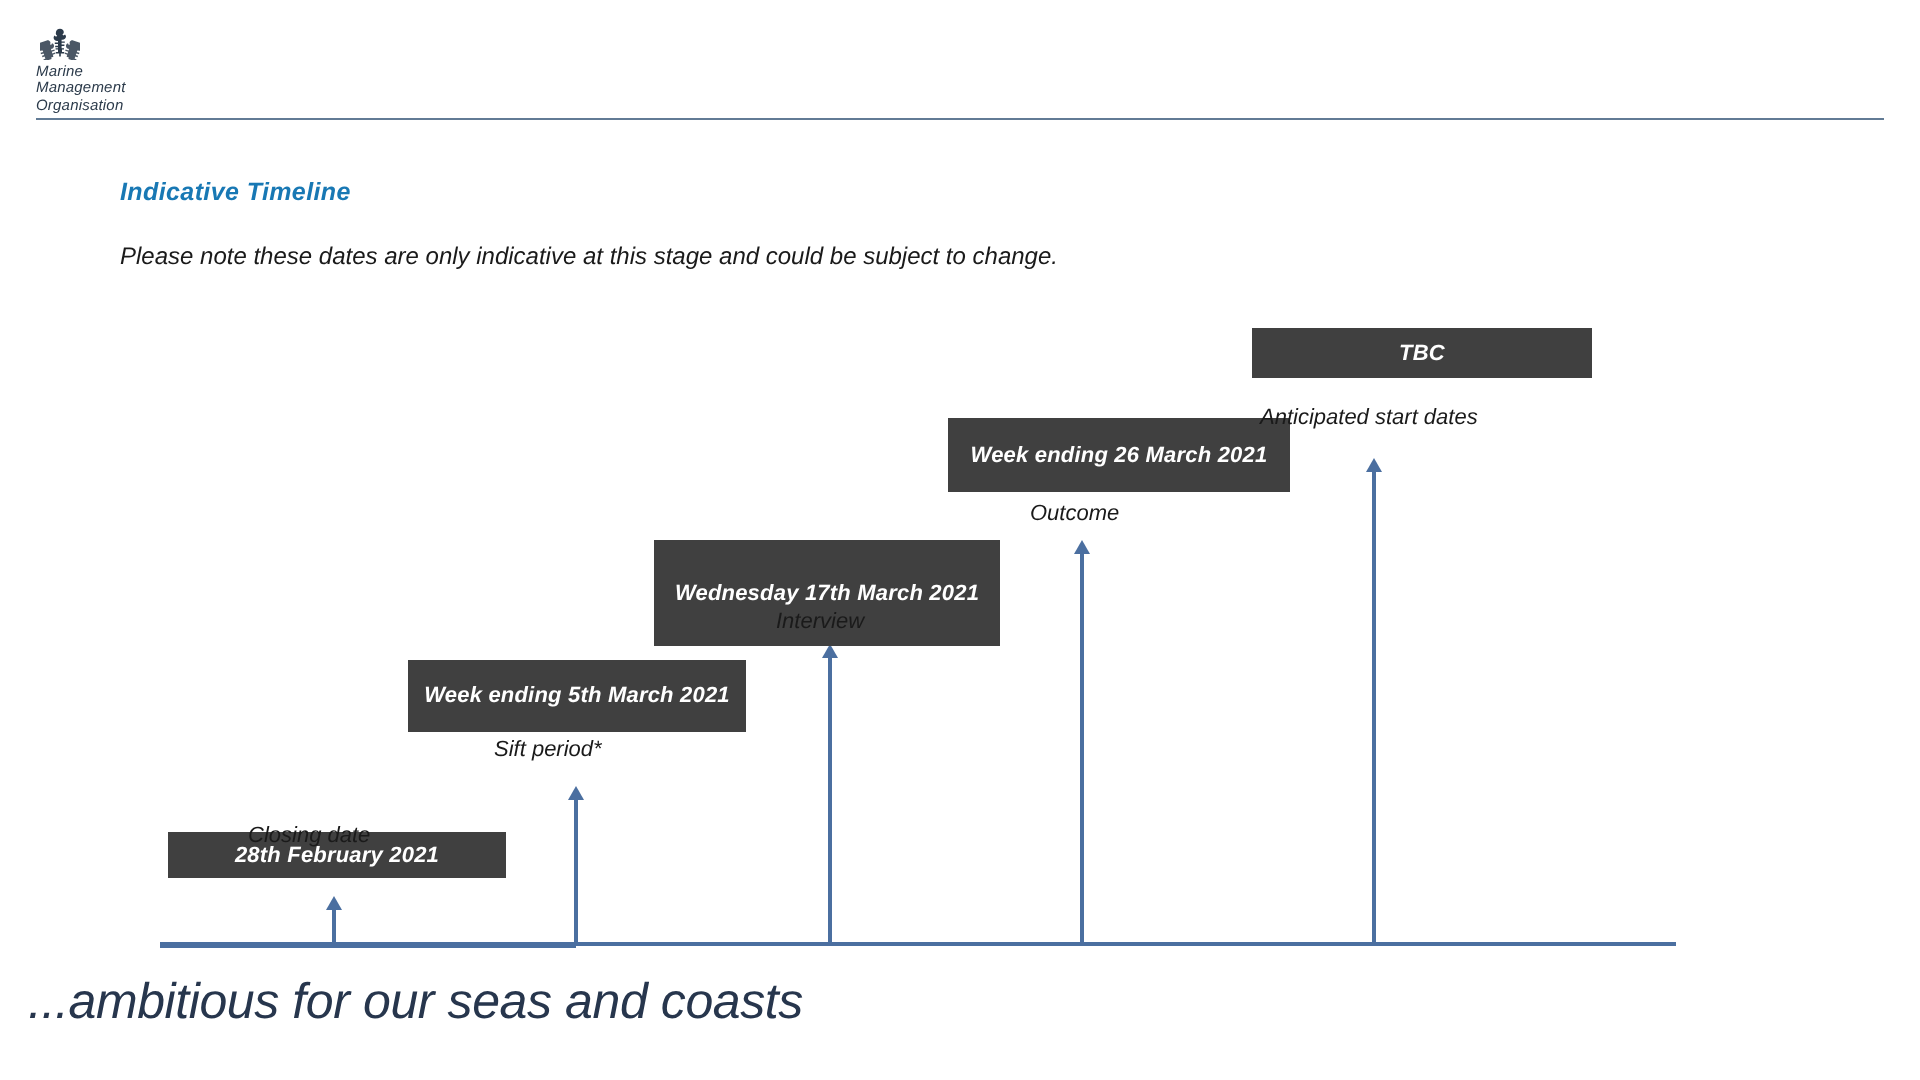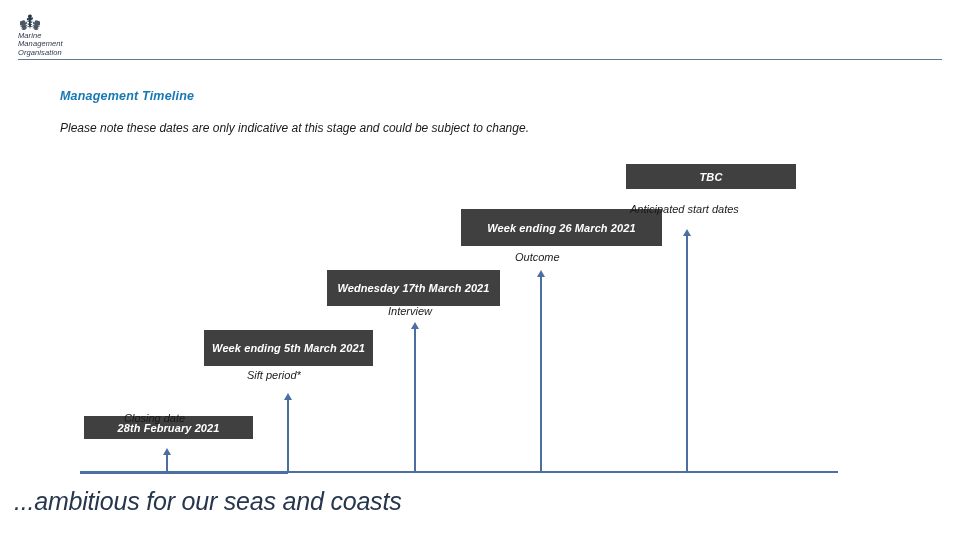--- a/index.html
+++ b/index.html
@@ -92,41 +92,41 @@
         <path d="M3.4 6.2c.7-.2 1.4.1 1.7.7.2.4.1.9-.1 1.3l.7.2.3-.8c.4.1.7.4.9.8.3.8-.1 1.7-1 2l-.4.1.2.7 1.5-.5.2.7-1.5.5.3.8 1.3-.5.2.7-1.3.5.3 1-1.1.4.2.7-1.5.5.4 1.1-.7.3-.5-1.5-1.6.5-.2-.7 1-.4-.4-1.1-1.1.4-.2-.7 1.1-.4-.3-.8-1.3.4-.2-.7 1.3-.4-.3-.8-.4.1c-.9.3-1.8-.1-2-.9-.1-.4-.1-.8.1-1.1l.8.2.2-.7-.7-.3c-.1-.5.2-.9.7-1.1z" opacity=".85"></path>
         <path d="M16.6 6.2c-.7-.2-1.4.1-1.7.7-.2.4-.1.9.1 1.3l-.7.2-.3-.8c-.4.1-.7.4-.9.8-.3.8.1 1.7 1 2l.4.1-.2.7-1.5-.5-.2.7 1.5.5-.3.8-1.3-.5-.2.7 1.3.5-.3 1 1.1.4-.2.7 1.5.5-.4 1.1.7.3.5-1.5 1.6.5.2-.7-1-.4.4-1.1 1.1.4.2-.7-1.1-.4.3-.8 1.3.4.2-.7-1.3-.4.3-.8.4.1c.9.3 1.8-.1 2-.9.1-.4.1-.8-.1-1.1l-.8.2-.2-.7.7-.3c.1-.5-.2-.9-.7-1.1z" opacity=".85"></path>
       </g>
     </svg>
     <div class="logo-line">Marine</div>
     <div class="logo-line">Management</div>
     <div class="logo-line">Organisation</div>
   </div>
   <div id="header-rule"></div>
 
-  <div id="page-title">Management Timeline</div>
+  <div id="page-title">Indicative Timeline</div>
   <div id="page-subtitle">Please note these dates are only indicative at this stage and could be subject to change.</div>
 
   <div id="timeline">
       <div class="axis thick" style="left: 80px; top: 471px; width: 208px;"></div>
       <div class="axis" style="left: 288px; top: 471px; width: 550px;"></div>
       <div class="stem" style="left: 166px; top: 454px; height: 18px;"></div>
       <div class="arrow-head" style="left: 163px; top: 448px;"></div>
       <div class="date-box" style="left: 84px; top: 416px; width: 169px; height: 23px;">28th February 2021</div>
       <div class="caption" style="left: 124px; top: 412px;">Closing date</div>
       <div class="stem" style="left: 287px; top: 399px; height: 73px;"></div>
       <div class="arrow-head" style="left: 284px; top: 393px;"></div>
       <div class="date-box" style="left: 204px; top: 330px; width: 169px; height: 36px;">Week ending 5th March 2021</div>
       <div class="caption" style="left: 247px; top: 369px; text-align: center;">Sift period*</div>
       <div class="stem" style="left: 414px; top: 328px; height: 144px;"></div>
       <div class="arrow-head" style="left: 411px; top: 322px;"></div>
-      <div class="date-box" style="left: 327px; top: 270px; width: 173px; height: 36px;">Wednesday 17th March 2021</div>
+      <div class="date-box" style="left: 327px; top: 270px; width: 173px; height: 53px;">Wednesday 17th March 2021</div>
       <div class="caption" style="left: 388px; top: 305px;">Interview</div>
       <div class="stem" style="left: 540px; top: 276px; height: 196px;"></div>
       <div class="arrow-head" style="left: 537px; top: 270px;"></div>
-      <div class="date-box" style="left: 461px; top: 209px; width: 201px; height: 37px;">Week ending 26 March  2021</div>
+      <div class="date-box" style="left: 474px; top: 209px; width: 171px; height: 37px;">Week ending 26 March  2021</div>
       <div class="caption" style="left: 515px; top: 251px;">Outcome</div>
       <div class="stem" style="left: 686px; top: 235px; height: 237px;"></div>
       <div class="arrow-head" style="left: 683px; top: 229px;"></div>
       <div class="date-box" style="left: 626px; top: 164px; width: 170px; height: 25px;">TBC</div>
       <div class="caption" style="left: 630px; top: 203px;">Anticipated start dates</div>
     </div>
 
   <div id="footer-tagline">...ambitious for our seas and coasts</div>
 
 </div>

